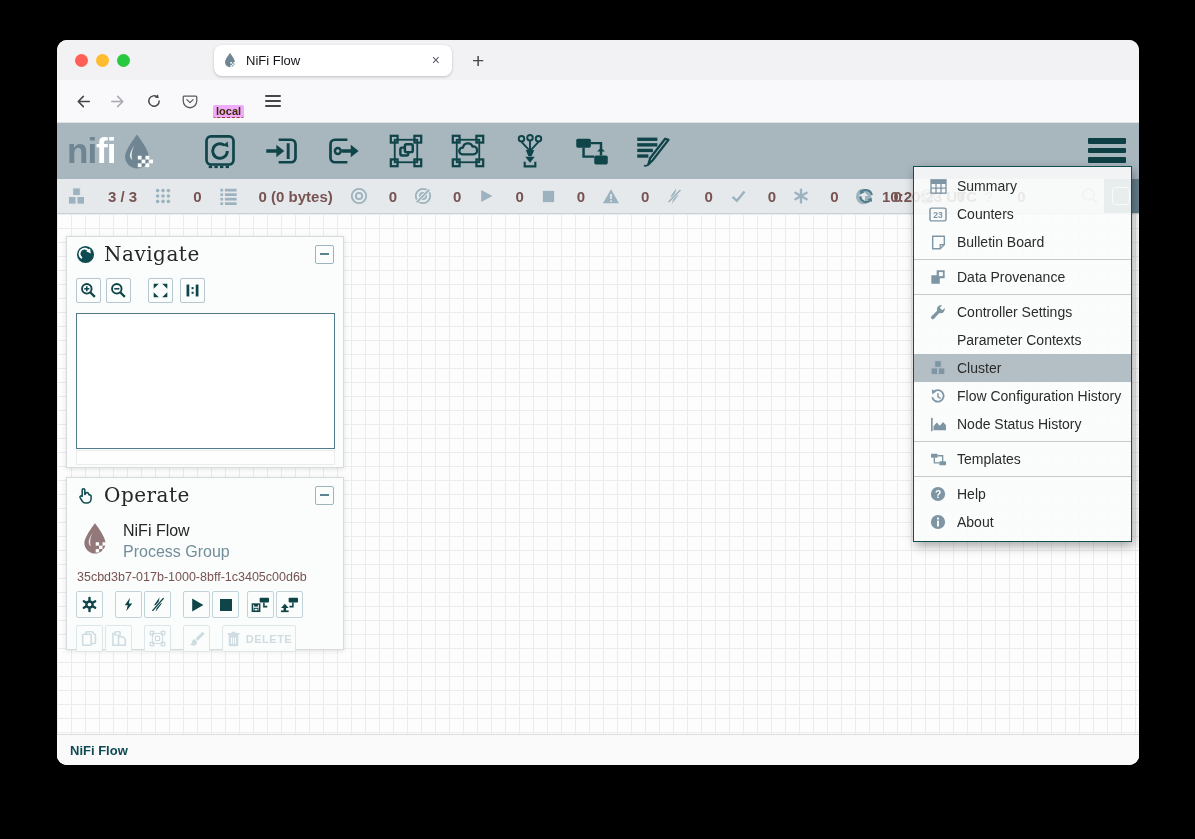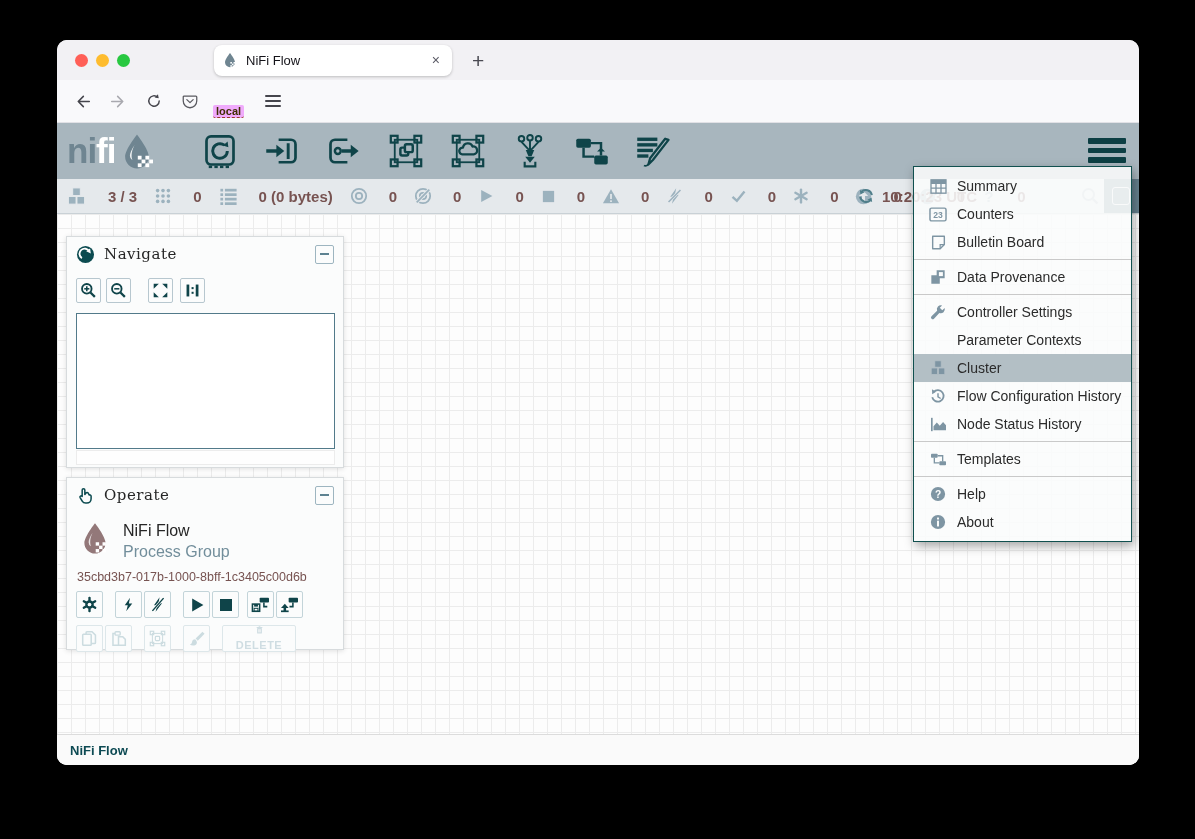--- a/index.html
+++ b/index.html
@@ -59,27 +59,27 @@
     background-size:14px 14px;}
 
   .breadcrumb{height:30px;background:#fafafa;border-top:1px solid #dcdcdc;display:flex;align-items:center;
               padding-left:13px;flex:0 0 auto;}
   .breadcrumb span{font-size:13px;font-weight:bold;color:#0d4a53;}
 
   
   .panel{position:absolute;left:9px;width:276px;background:#fbfcfc;border:1px solid #d7dbdd;
          box-shadow:0 1px 5px rgba(0,0,0,.12);}
   .panel-hd{height:34px;display:flex;align-items:center;padding:0 9px;gap:9px;}
-  .panel-title{font-family:"DejaVu Serif","Liberation Serif",serif;font-size:15px;color:#262626;letter-spacing:.5px;flex:1;}
+  .panel-title{font-family:"DejaVu Serif","Liberation Serif",serif;font-size:20px;color:#262626;letter-spacing:.5px;flex:1;}
   .collapse{width:17px;height:17px;border:1px solid #9db5c0;border-radius:2px;display:flex;align-items:center;justify-content:center;}
   .collapse i{display:block;width:9px;height:2px;background:#5d8291;}
   .nav-tools{display:flex;gap:5px;padding:7px 8px 8px 9px;}
   .pbtn{width:25px;height:25px;border:1px solid #b7c7cf;border-radius:2px;background:#fbfcfc;
         display:flex;align-items:center;justify-content:center;padding:0;}
-  .gap8{margin-left:8px;} .gap12{margin-left:12px;flex-direction:column;} .gap2{margin-left:2px;}
+  .gap8{margin-left:8px;} .gap12{margin-left:12px;} .gap2{margin-left:2px;}
   .minimap{margin:2px 8px 0 9px;height:134px;background:#fff;border:1.5px solid #527a8a;}
   .minimap-foot{margin:1px 8px 0 9px;height:13px;background:#fefefe;border:1px solid #ececec;}
 
   .op-row{display:flex;align-items:center;padding:0 0 0 9px;margin-top:7px;}
   .op-ident{display:flex;align-items:flex-start;padding:8px 9px 0 11px;gap:11px;}
   .op-name{font-size:16px;color:#262626;margin-top:2px;}
   .op-type{font-size:16px;color:#728e9b;margin-top:3px;}
   .op-id{font-size:12.5px;color:#775351;padding:9px 9px 0 10px;white-space:nowrap;}
   .obtn{width:27px;height:27px;border:1px solid #c3d4d9;border-radius:2px;background:#fbfcfc;
         display:flex;align-items:center;justify-content:center;padding:0;}

